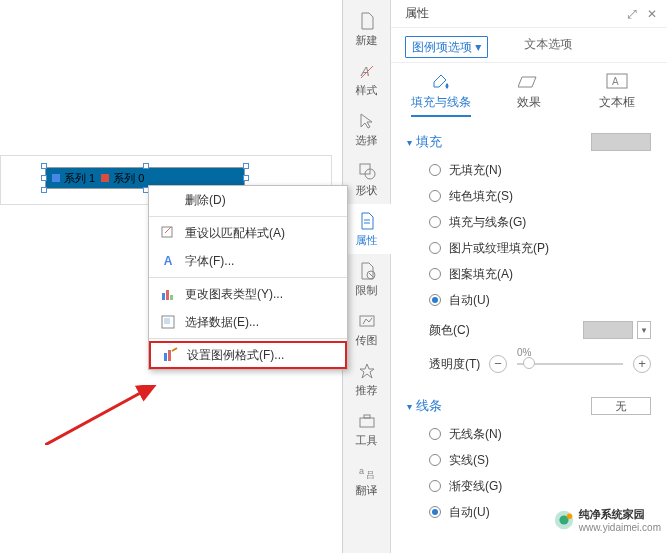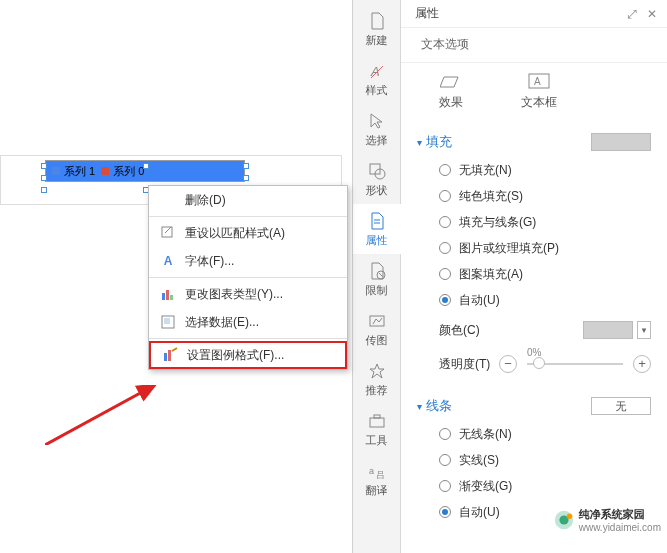--- a/index.html
+++ b/index.html
@@ -1,20 +1,20 @@
 <!DOCTYPE html>
 <html><head>
   <meta charset="utf-8">
   <style>
     * { margin: 0; padding: 0; box-sizing: border-box; font-family: "Microsoft YaHei", sans-serif; }
     body { width: 667px; height: 553px; display: flex; background: #f5f5f5; overflow: hidden; position: relative; }
     
     .left-area { width: 353px; height: 553px; position: relative; background: #fff; border-right: 1px solid #d0d0d0; }
     .doc-canvas { position: absolute; top: 155px; left: 0; right: 10px; height: 50px; border: 1px solid #ddd; background: #fff; }
-    .legend-box { position: absolute; top: 160px; left: 45px; width: 200px; height: 22px; border: 1px solid #9b9b9b; background: #3b82f6; display: flex; align-items: center; padding: 0 6px; font-size: 11px; }
+    .legend-box { position: absolute; top: 167px; left: 45px; width: 200px; height: 22px; border: 1px solid #9b9b9b; background: #0369a1; display: flex; align-items: center; padding: 0 6px; font-size: 11px; }
     .handle { position: absolute; width: 6px; height: 6px; border: 1px solid #4a90d9; background: #fff; }
     .h-tl { top: 163px; left: 41px; }
     .h-tr { top: 163px; left: 243px; }
     .h-bl { top: 187px; left: 41px; }
     .h-br { top: 187px; left: 243px; }
     .h-mt { top: 163px; left: 143px; }
     .h-mb { top: 187px; left: 143px; }
     .h-ml { top: 175px; left: 41px; }
     .h-mr { top: 175px; left: 243px; }
     .legend-sw { width: 8px; height: 8px; display: inline-block; margin-right: 4px; }
@@ -229,26 +229,36 @@
 <div class="panel">
   <div class="panel-hdr">
     <span class="panel-title">属性</span>
     <div class="hdr-btns">
       <span style="cursor:pointer">⤢</span>
       <span style="cursor:pointer">✕</span>
     </div>
   </div>
 
   <div class="tabs-row">
+    <div class="tab active">
+      <span>图例项选项</span> ▾
+    </div>
     <div class="tab">
       <span>文本选项</span>
     </div>
   </div>
 
   <div class="subtabs">
+    <div class="subtab active">
+      <svg class="subtab-icon">
+          <path d="M11 2 L4 9 L4 14 L9 14 L16 7 Z" fill="none" stroke="#2b7cd3"></path>
+          <path d="M17 10 Q20 13 17 16 Q14 13 17 10" fill="#2b7cd3"></path>
+        </svg>
+      <span>填充与线条</span>
+    </div>
     <div class="subtab">
       <svg class="subtab-icon">
           <path d="M4 4 L18 4 L14 14 L0 14 Z" fill="none" stroke="#888"></path>
         </svg>
       <span>效果</span>
     </div>
     <div class="subtab">
       <svg class="subtab-icon">
           <rect x="1" y="1" width="20" height="14" fill="none" stroke="#888"></rect>
           <text x="6" y="12" font-size="10" fill="#888">A</text>

